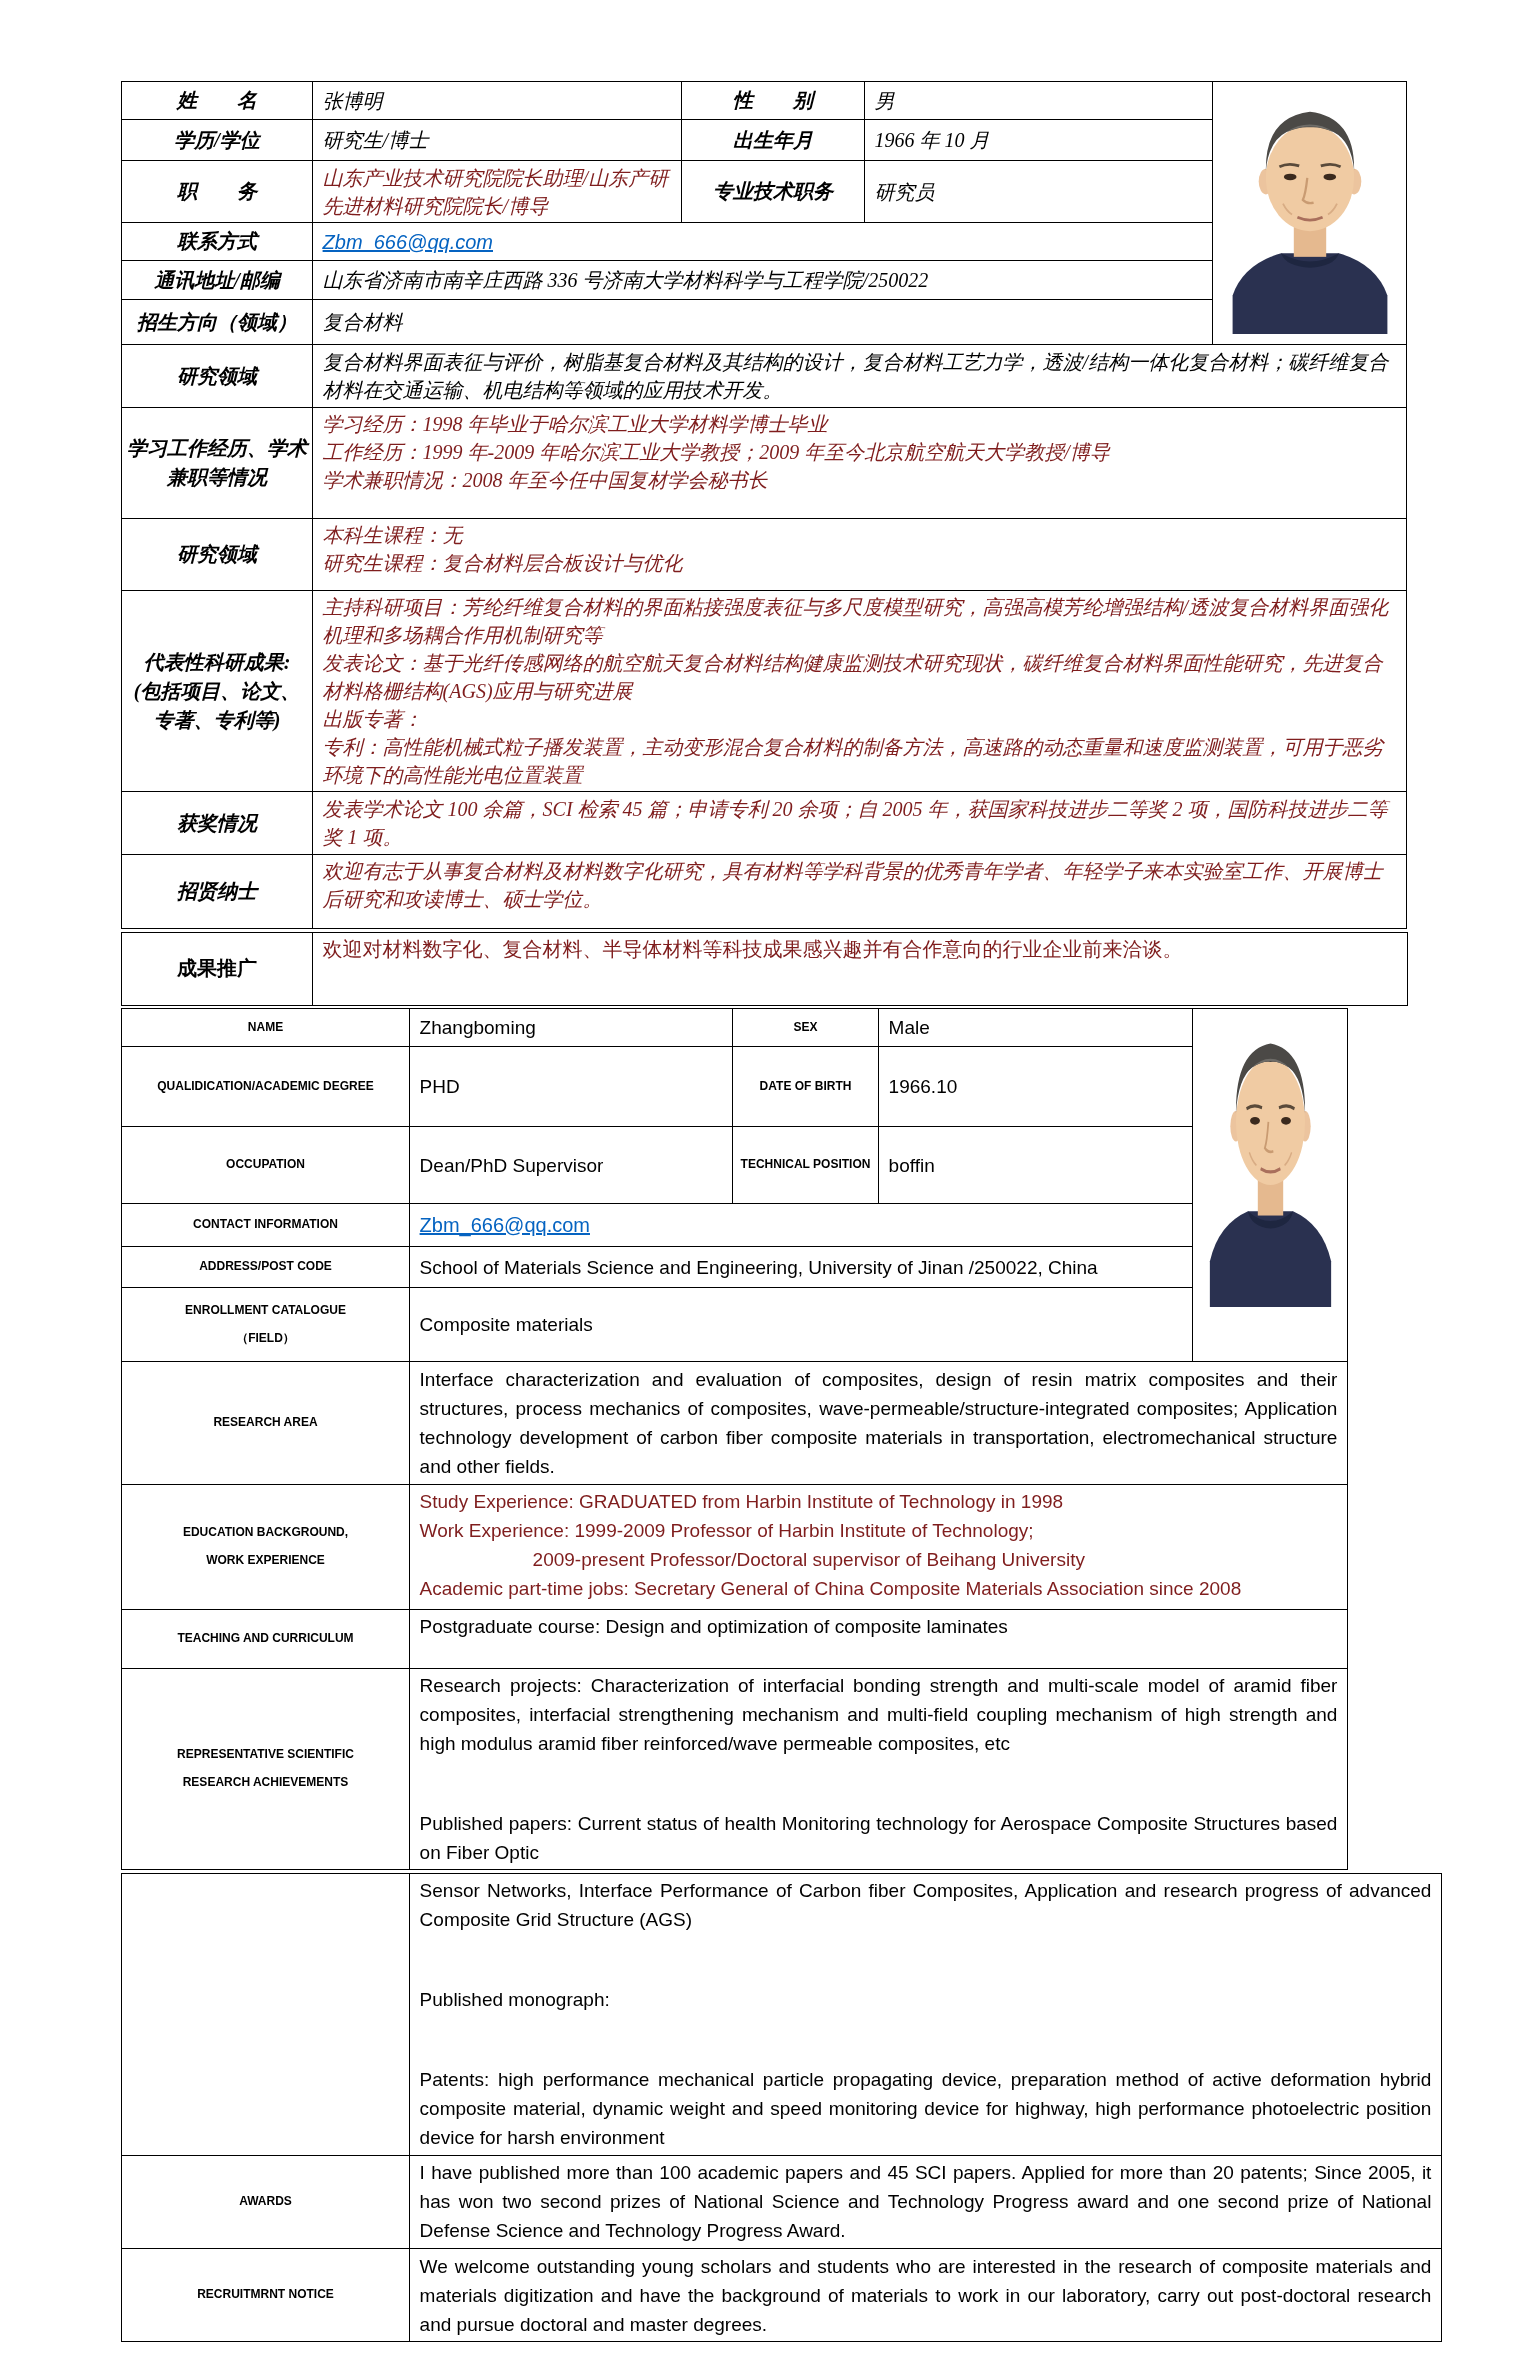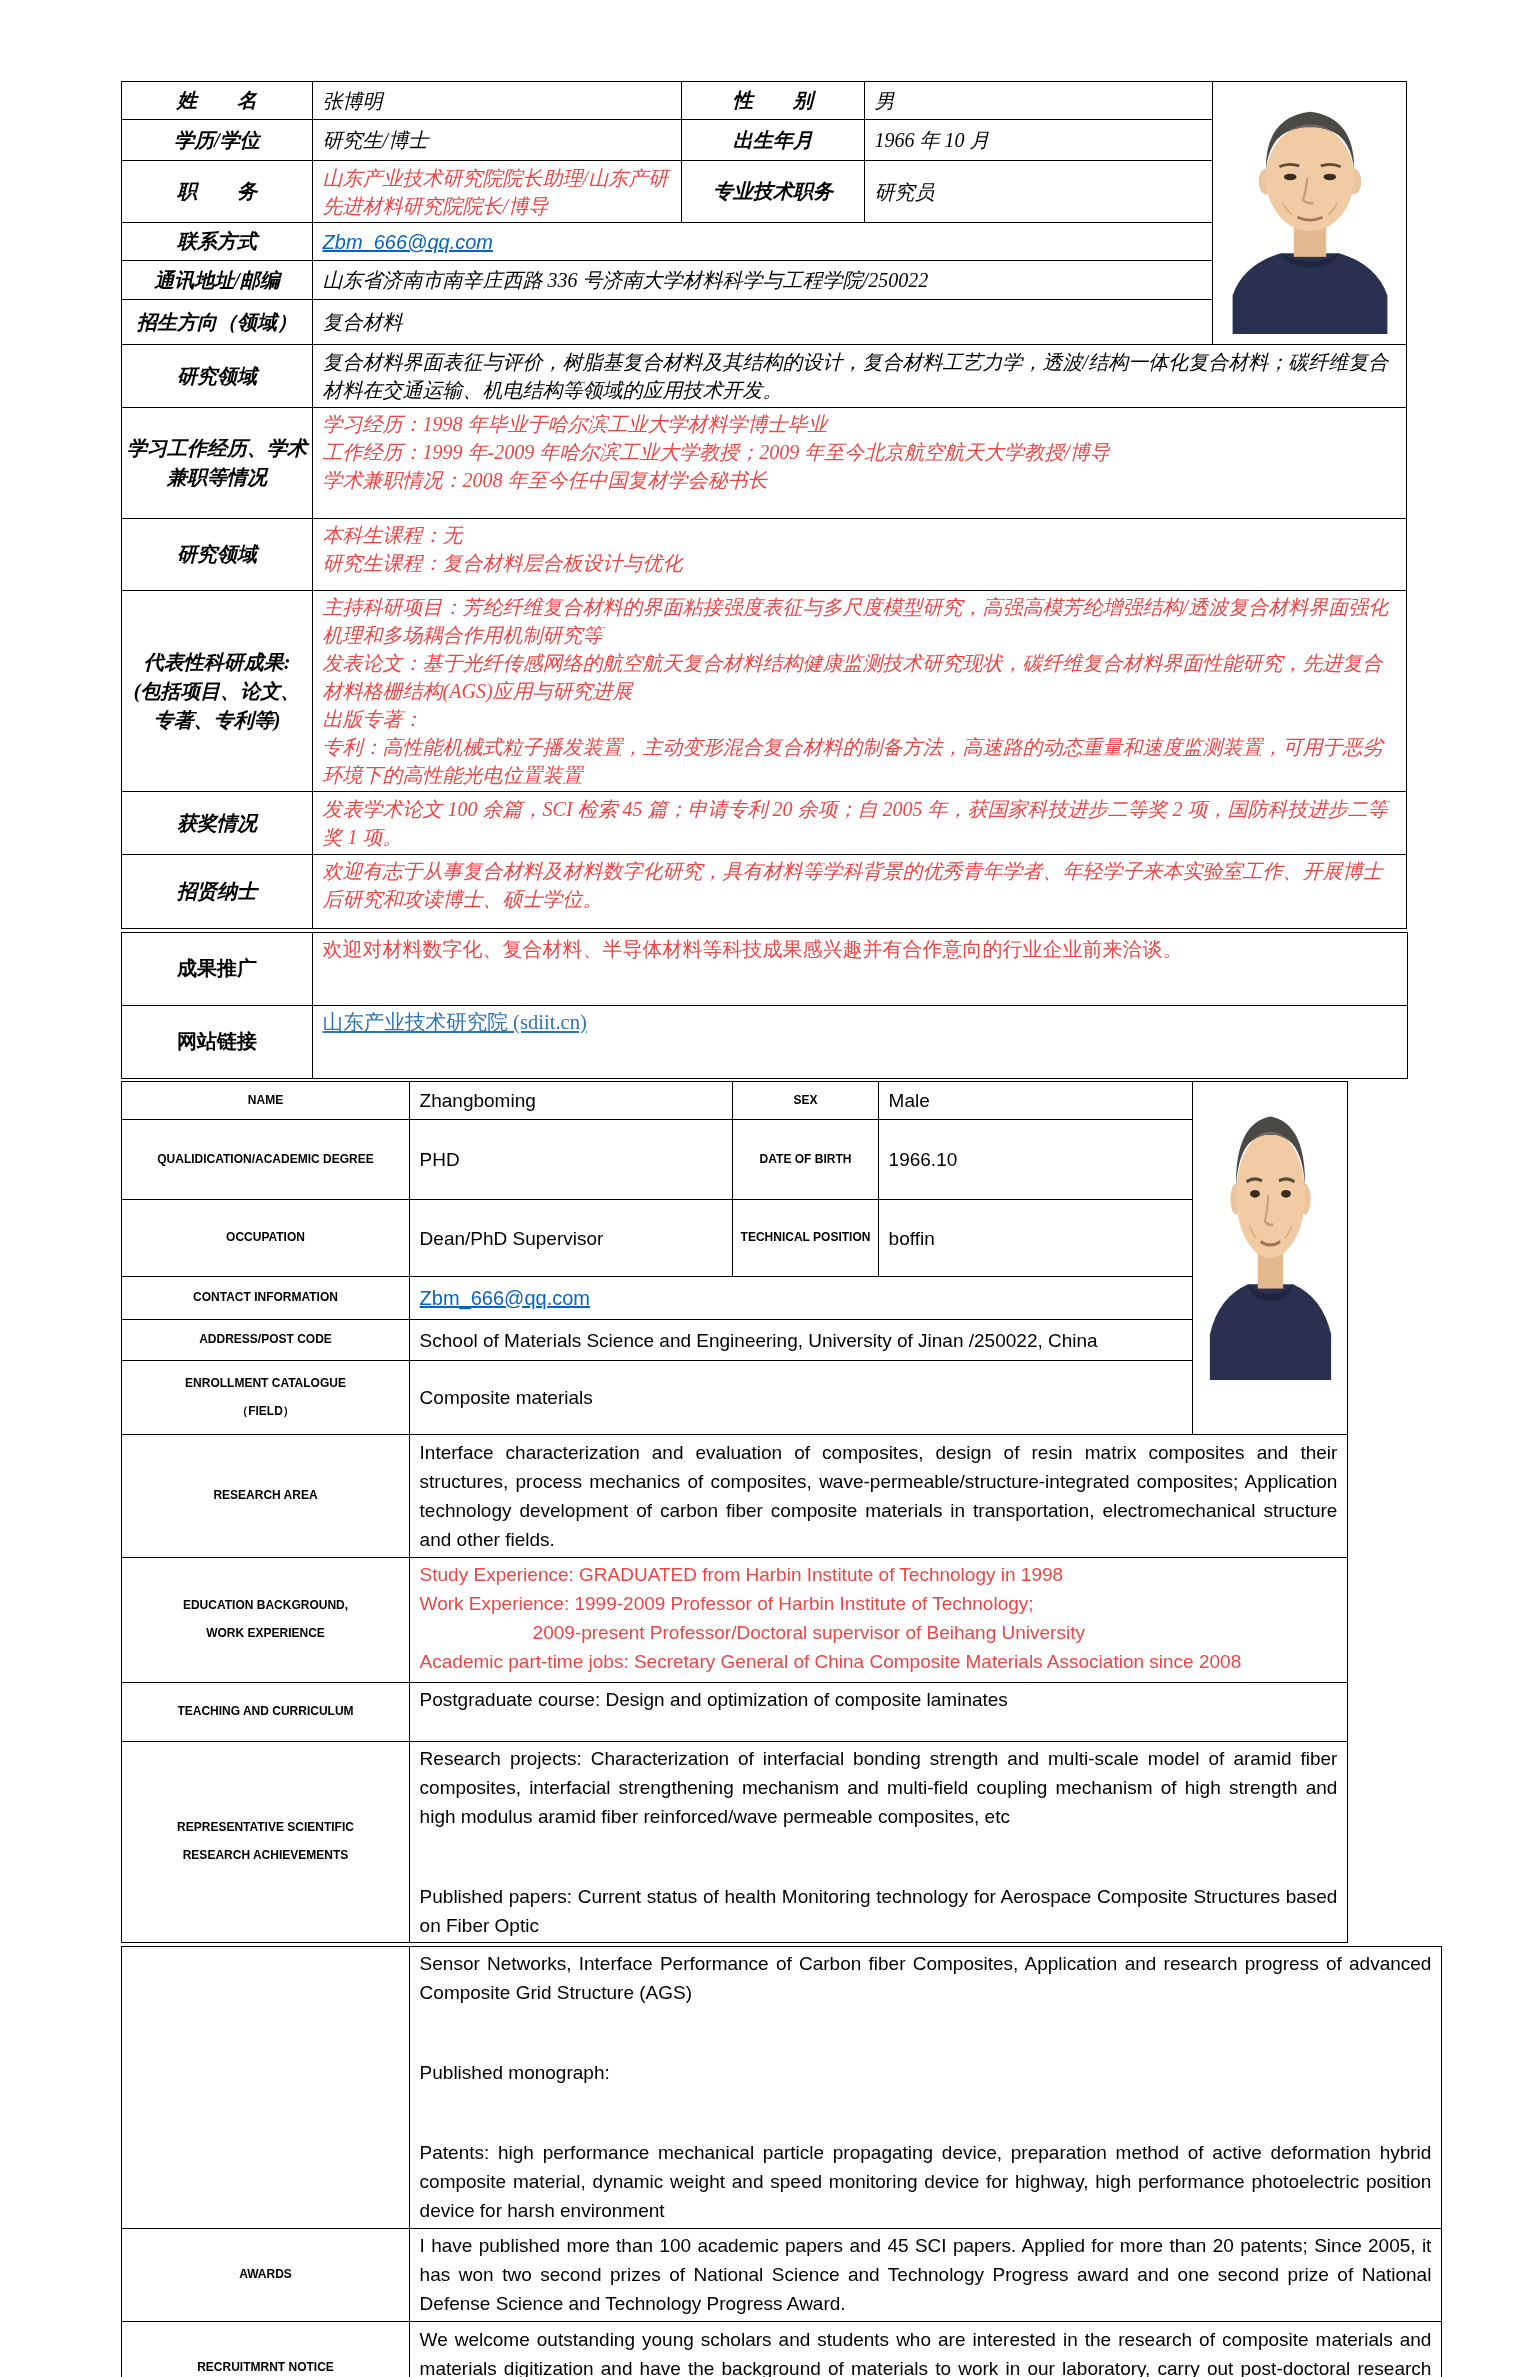--- a/index.html
+++ b/index.html
@@ -5,21 +5,21 @@
   html,body{margin:0;padding:0;background:#ffffff;}
   body{width:1541px;min-height:2377px;font-family:"Liberation Serif","DejaVu Serif",serif;color:#000;}
   .page{padding:81px 0 0 121px;}
   table{border-collapse:collapse;table-layout:fixed;}
   table.frm{border:1.4px solid #000;}
   td{border:0.7px solid #000;padding:2.7px 9.6px;overflow:hidden;}
   
   td.lab{text-align:center;vertical-align:middle;font-weight:bold;font-size:20px;line-height:29px;padding:2.7px 4.1px;}
   td.val{font-size:20px;line-height:28px;vertical-align:middle;}
   td.top{vertical-align:top;padding-top:2px;}
-  .red{color:#ef4444;margin-top:26px;}
+  .red{color:#7f1d1d;margin-top:26px;}
   .indent{padding-left:113px;}
   .sp{height:51px;}
   a.lnk{color:#0563C1;text-decoration:underline;font-family:"Liberation Sans",sans-serif;font-size:20px;}
   a.site{color:#2E74B5;text-decoration:underline;font-size:20.6px;}
   
   .eng td.lab{font-family:"Liberation Sans",sans-serif;font-size:12px;line-height:27.5px;font-weight:bold;}
   .eng td.val{font-family:"Liberation Sans",sans-serif;font-size:19px;line-height:29px;}
   .eng td.just{text-align:justify;}
   .photo-cell{vertical-align:top;text-align:center;padding:4.1px 5.5px;}
   .gap{height:2.7px;}
@@ -142,24 +142,20 @@
   <table class="frm" style="width:1286px;">
     <colgroup>
         <col style="width:191px">
         <col style="width:1095px">
       </colgroup>
     <tbody>
         <tr style="height:73px">
       <td class="lab">成果推广</td>
       <td class="val top red">欢迎对材料数字化、复合材料、半导体材料等科技成果感兴趣并有合作意向的行业企业前来洽谈。</td>
     </tr>
-    <tr style="height:73px">
-      <td class="lab">网站链接</td>
-      <td class="val top"><a class="site" href="#">山东产业技术研究院  (sdiit.cn)</a></td>
-    </tr>
   </tbody>
     </table>
 
   <div class="gap"></div>
 
   <table class="frm eng" style="width:1226px;">
     <colgroup>
         <col style="width:288px">
         <col style="width:323px">
         <col style="width:146px">

